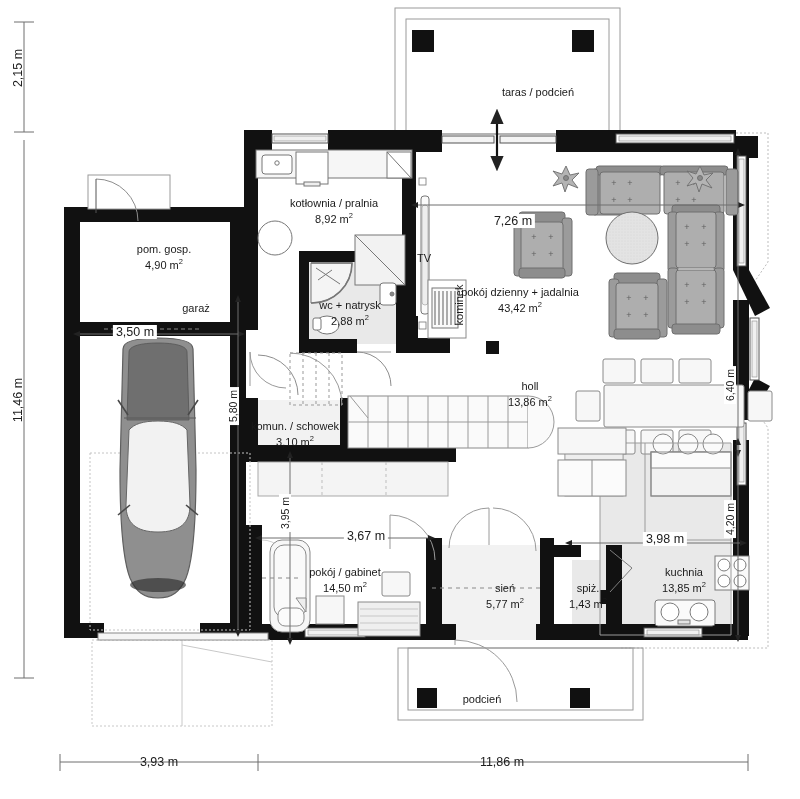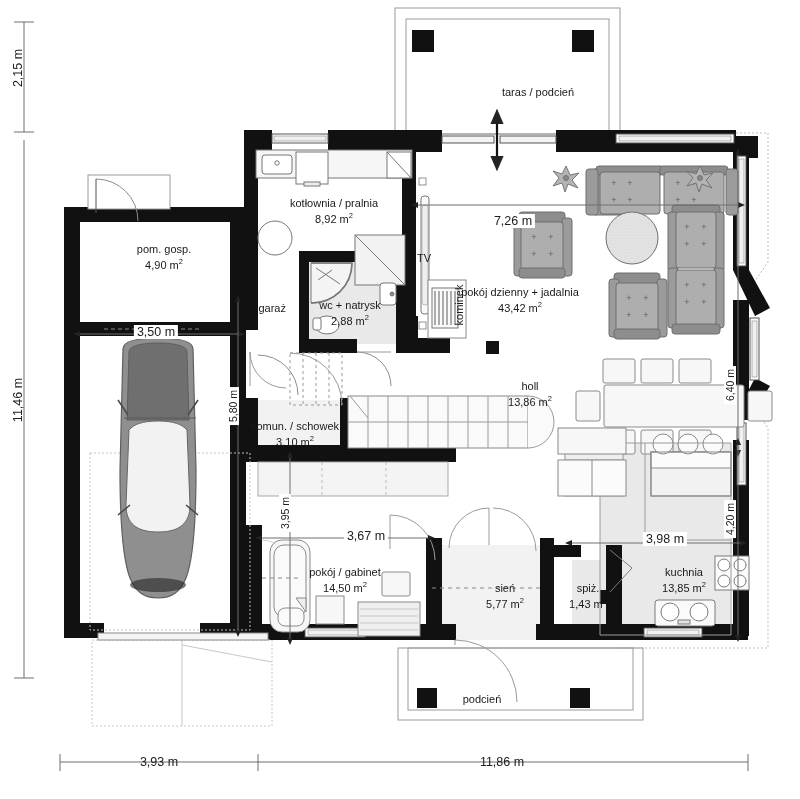--- a/index.html
+++ b/index.html
@@ -503,21 +503,21 @@
     <line x1="572" y1="543" x2="740" y2="543" marker-start="url(#arrL)" marker-end="url(#arrR)"></line>
   </g>
 
 </svg>
 
 <div id="labels">
     <div class="lbl" style="left: 65px; top: 243px; width: 180px; padding-left: 9px;">
       <div>pom. gosp.</div>
       <div><span>4,90 m</span><span class="sup">2</span></div>
     </div>
-    <div class="lbl" style="left: 106px; top: 302px; width: 180px; text-align: right;">
+    <div class="lbl" style="left: 106px; top: 302px; width: 180px;">
       <div>garaż</div>
     </div>
     <div class="lbl" style="left: 234px; top: 197px; width: 200px;">
       <div>kotłownia / pralnia</div>
       <div><span>8,92 m</span><span class="sup">2</span></div>
     </div>
     <div class="lbl" style="left: 270px; top: 299px; width: 160px;">
       <div>wc + natrysk</div>
       <div><span>2,88 m</span><span class="sup">2</span></div>
     </div>
@@ -550,21 +550,21 @@
       <div><span>13,85 m</span><span class="sup">2</span></div>
     </div>
     <div class="lbl" style="left: 448px; top: 86px; width: 180px;">taras / podcień</div>
     <div class="lbl" style="left: 392px; top: 693px; width: 180px;">podcień</div>
     <div class="lbl" style="left: 334px; top: 221px; width: 180px; margin-top: 31px;">TV</div>
     <div class="lbl" style="left: 459px; top: 305px; transform: translate(-50%, -50%) rotate(-90deg);">kominek</div>
     <div class="dim" style="left: 18px; top: 68px; transform: translate(-50%, -50%) rotate(-90deg);">2,15 m</div>
     <div class="dim" style="left: 18px; top: 400px; transform: translate(-50%, -50%) rotate(-90deg);">11,46 m</div>
     <div class="dim" style="left: 159px; top: 762px; transform: translate(-50%, -50%);">3,93 m</div>
     <div class="dim" style="left: 502px; top: 762px; transform: translate(-50%, -50%);">11,86 m</div>
-    <div class="dim" style="left: 135px; top: 332px; background: rgb(255, 255, 255); padding: 0px 3px; transform: translate(-50%, -50%); margin-left: 21px;">3,50 m</div>
+    <div class="dim" style="left: 135px; top: 332px; background: rgb(255, 255, 255); padding: 0px 3px; transform: translate(-50%, -50%);">3,50 m</div>
     <div class="dim small" style="left: 233px; top: 406px; background: rgb(255, 255, 255); padding: 0px 3px; transform: translate(-50%, -50%) rotate(-90deg);">5,80 m</div>
     <div class="dim small" style="left: 285px; top: 513px; background: rgb(255, 255, 255); padding: 0px 3px; transform: translate(-50%, -50%) rotate(-90deg);">3,95 m</div>
     <div class="dim" style="left: 366px; top: 536px; background: rgb(255, 255, 255); padding: 0px 3px; transform: translate(-50%, -50%);">3,67 m</div>
     <div class="dim" style="left: 513px; top: 201px; background: rgb(255, 255, 255); padding: 0px 3px; transform: translate(-50%, -50%); margin-top: 20px;">7,26 m</div>
     <div class="dim small" style="left: 730px; top: 385px; background: rgb(255, 255, 255); padding: 0px 3px; transform: translate(-50%, -50%) rotate(-90deg);">6,40 m</div>
     <div class="dim small" style="left: 730px; top: 519px; background: rgb(255, 255, 255); padding: 0px 3px; transform: translate(-50%, -50%) rotate(-90deg);">4,20 m</div>
     <div class="dim" style="left: 665px; top: 539px; background: rgb(255, 255, 255); padding: 0px 3px; transform: translate(-50%, -50%);">3,98 m</div>
   </div>
 
 </body></html>

